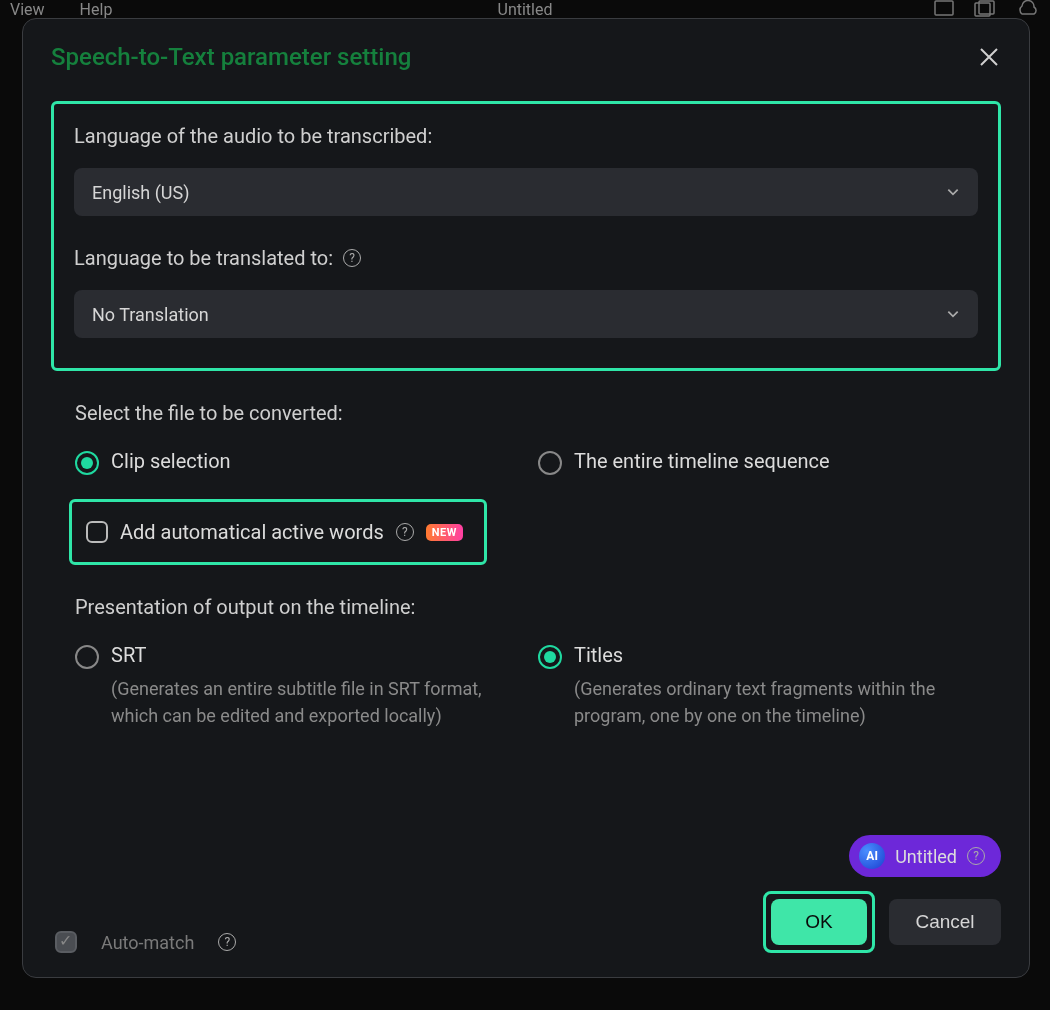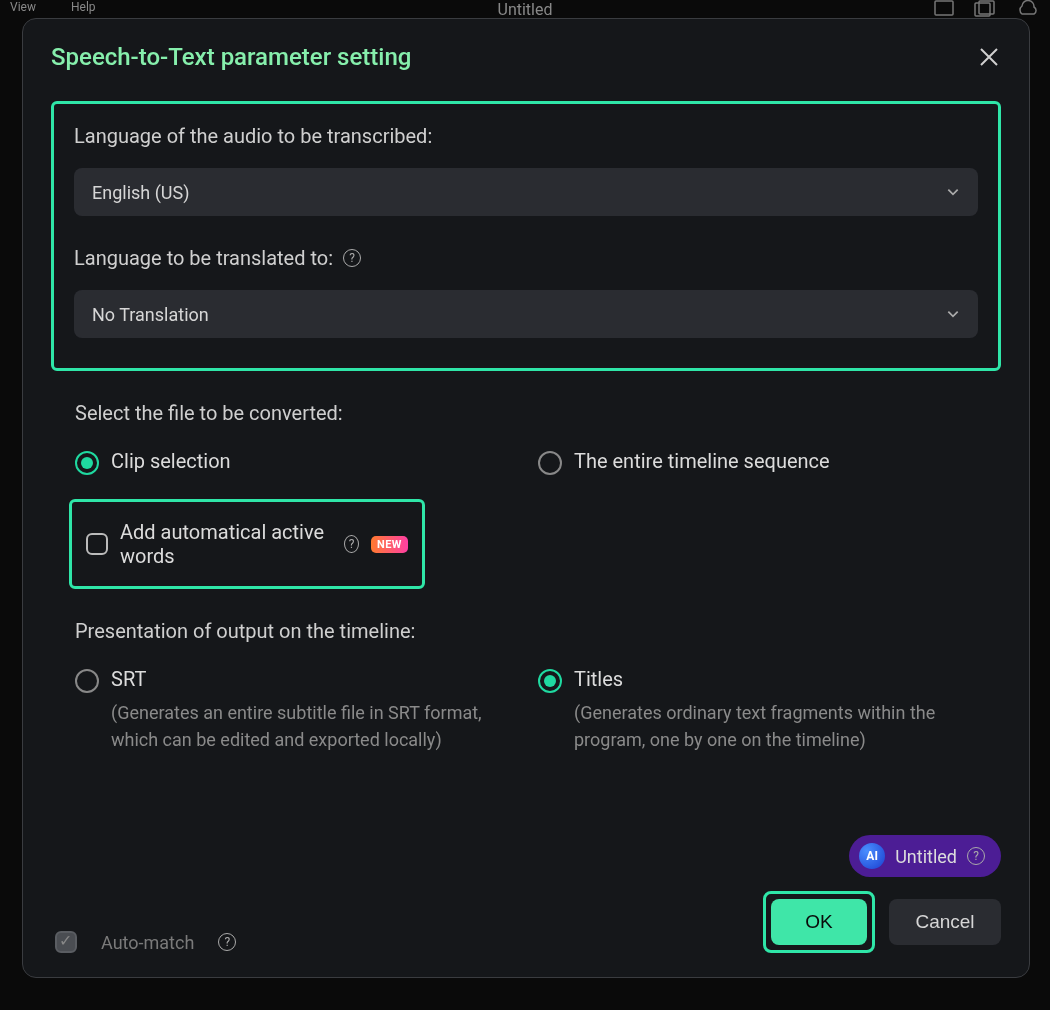--- a/index.html
+++ b/index.html
@@ -13,21 +13,21 @@
     overflow: hidden;
   }
   .bg-menu {
     position: absolute;
     top: 0;
     left: 0;
     right: 0;
     height: 20px;
     display: flex;
     color: #888;
-    font-size: 12px;
+    font-size: 16px;
     padding-left: 10px;
   }
   .bg-menu span { margin-right: 35px; }
   .bg-title {
     position: absolute;
     top: 0;
     left: 50%;
     transform: translateX(-50%);
     color: #888;
     font-size: 16px;
@@ -55,21 +55,21 @@
   }
   .dialog-header {
     display: flex;
     justify-content: space-between;
     align-items: center;
     margin-bottom: 30px;
   }
   .dialog-title {
     font-size: 24px;
     font-weight: 500;
-    color: #86efac;
+    color: #15803d;
   }
   .close-btn {
     cursor: pointer;
     color: #d0d0d0;
     width: 24px;
     height: 24px;
   }
   .highlight-box-green {
     border: 3px solid #2fe6a8;
     border-radius: 6px;
@@ -167,21 +167,21 @@
     max-width: 400px;
   }
   .checkbox-highlight {
     border: 3px solid #2fe6a8;
     border-radius: 6px;
     padding: 18px 14px;
     margin: 0 0 24px 18px;
     display: inline-flex;
     align-items: center;
     gap: 12px;
-    width: 356px;
+    width: 418px;
   }
   .checkbox {
     width: 22px;
     height: 22px;
     border-radius: 6px;
     border: 2px solid #bbb;
     flex-shrink:0;
     cursor:pointer;
   }
   .checkbox.disabled {
@@ -215,21 +215,21 @@
   .footer-right {
     display:flex;
     flex-direction:column;
     align-items:flex-end;
     gap: 14px;
   }
   .ai-badge {
     display: flex;
     align-items: center;
     gap: 10px;
-    background: #4c1d95;
+    background: #6d28d9;
     border-radius: 999px;
     padding: 8px 16px 8px 10px;
   }
   .ai-icon {
     width: 26px;
     height: 26px;
     background: radial-gradient(circle at 30% 30%, #4a8fff, #1a3fd0);
     border-radius: 50%;
     display:flex;
     align-items:center;

